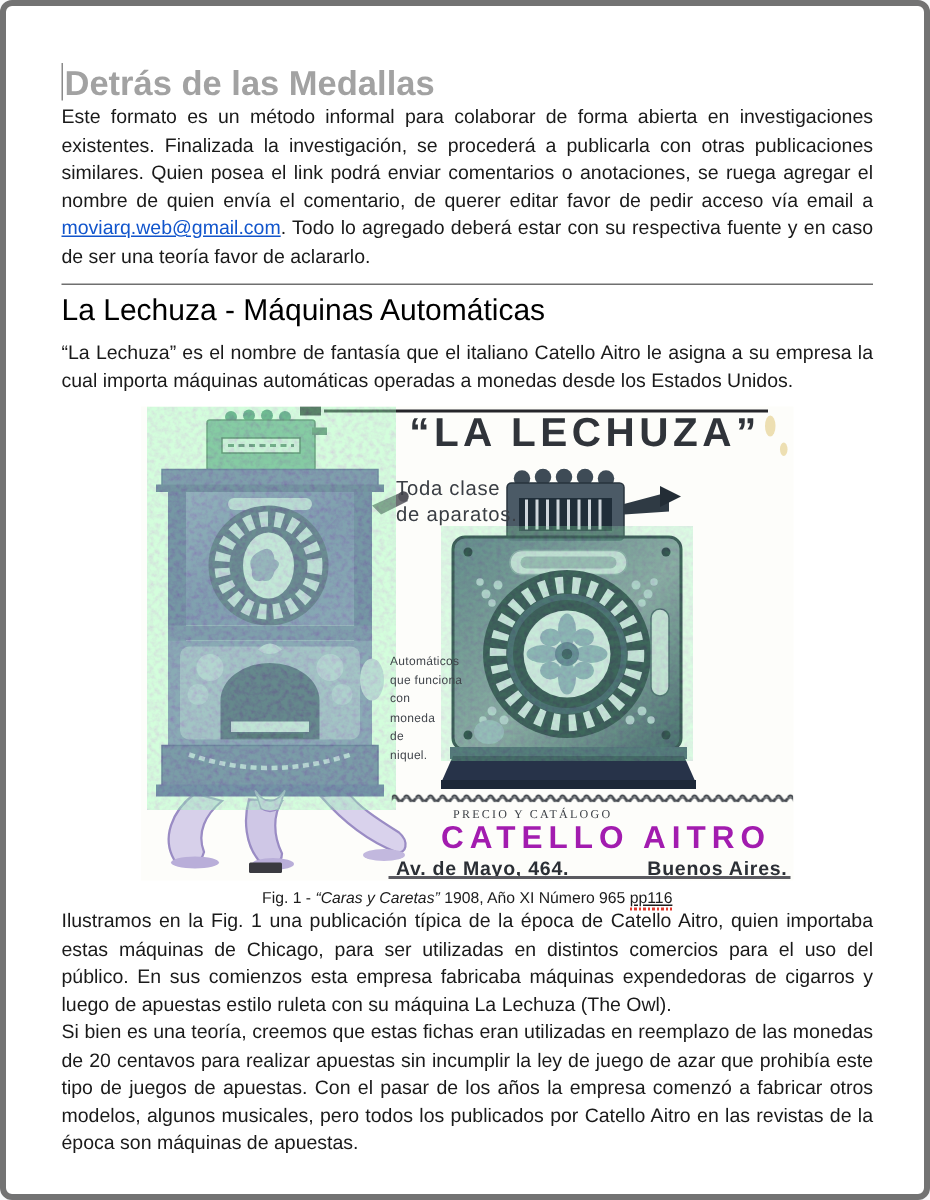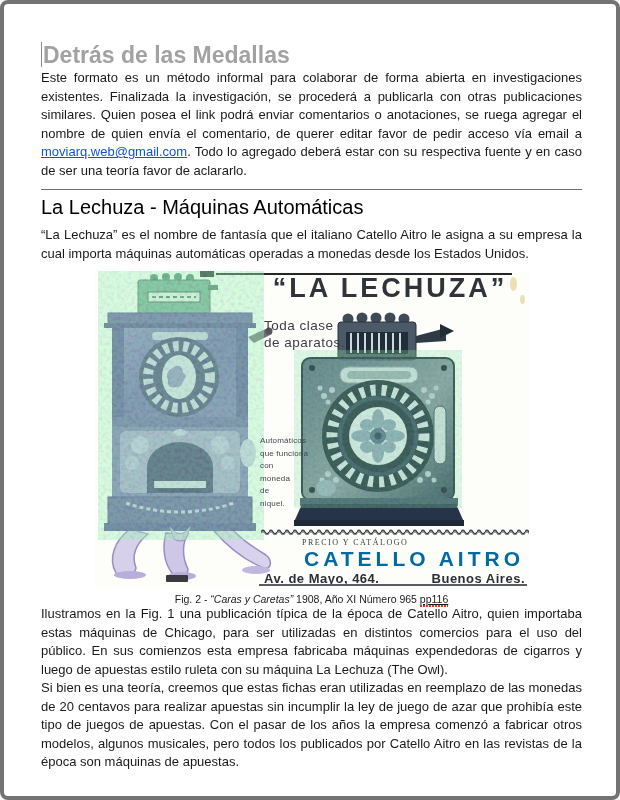--- a/index.html
+++ b/index.html
@@ -73,21 +73,21 @@
   .ad-note-right{left:366px;top:120px;width:66px;}
   .ad-wave{position:absolute;left:167px;top:257px;}
   .ad-price{
     position:absolute;left:208px;top:267px;
     font-family:"Liberation Serif",serif;
     font-size:8px;letter-spacing:1.5px;color:#3c4046;
   }
   .ad-company{
     position:absolute;left:200px;top:276px;width:240px;
     font-size:21px;font-weight:bold;letter-spacing:4px;
-    color:#0369a1;text-align:center;white-space:nowrap;
+    color:#a21caf;white-space:nowrap;
   }
   .ad-address{
     position:absolute;left:170px;top:300px;
     font-size:13px;font-weight:bold;color:#2b2f35;letter-spacing:.5px;
   }
   .ad-city{
     position:absolute;right:4px;top:300px;
     font-size:13px;font-weight:bold;color:#2b2f35;letter-spacing:.5px;
   }
   .machine{position:absolute;}
@@ -302,20 +302,20 @@
 
       <div class="ad-price">PRECIO Y CATÁLOGO</div>
       <div class="ad-company">CATELLO AITRO</div>
       <div class="ad-address">Av. de Mayo, 464.</div>
       <div class="ad-city">Buenos Aires.</div>
 
       <div class="ad-bottom-line"></div>
       <div class="ad-artifact"></div>
     </div>
 
-    <figcaption><span>Fig. 2 - </span><span class="caption-source">“Caras y Caretas”</span><span> 1908, Año XI Número 965 </span><a class="caption-link">pp116</a></figcaption>
+    <figcaption><span>Fig. 1 - </span><span class="caption-source">“Caras y Caretas”</span><span> 1908, Año XI Número 965 </span><a class="caption-link">pp116</a></figcaption>
   </figure>
 
   <p class="body-text p-after-fig">Ilustramos en la Fig. 1 una publicación típica de la época de Catello Aitro, quien importaba estas máquinas de Chicago, para ser utilizadas en distintos comercios para el uso del público. En sus comienzos esta empresa fabricaba máquinas expendedoras de cigarros y luego de apuestas estilo ruleta con su máquina La Lechuza (The Owl).</p>
 
   <p class="body-text p-last">Si bien es una teoría, creemos que estas fichas eran utilizadas en reemplazo de las monedas de 20 centavos para realizar apuestas sin incumplir la ley de juego de azar que prohibía este tipo de juegos de apuestas. Con el pasar de los años la empresa comenzó a fabricar otros modelos, algunos musicales, pero todos los publicados por Catello Aitro en las revistas de la época son máquinas de apuestas.</p>
 
 </div>
 
 </body></html>

